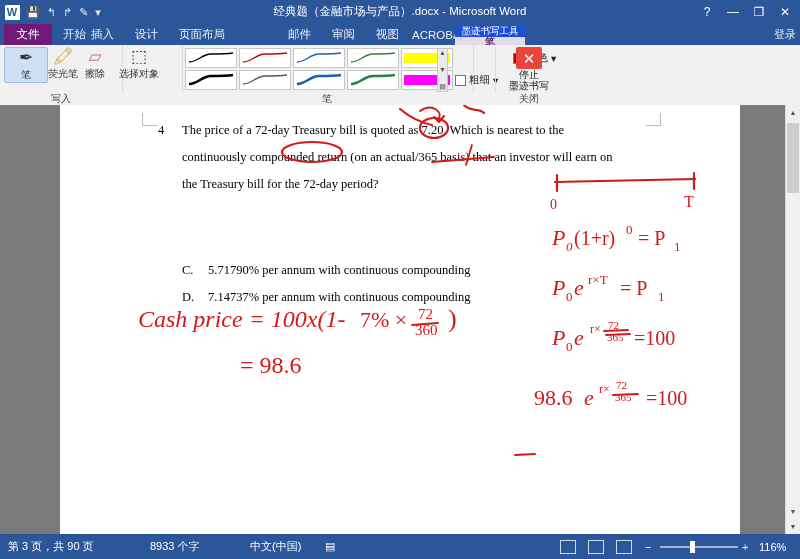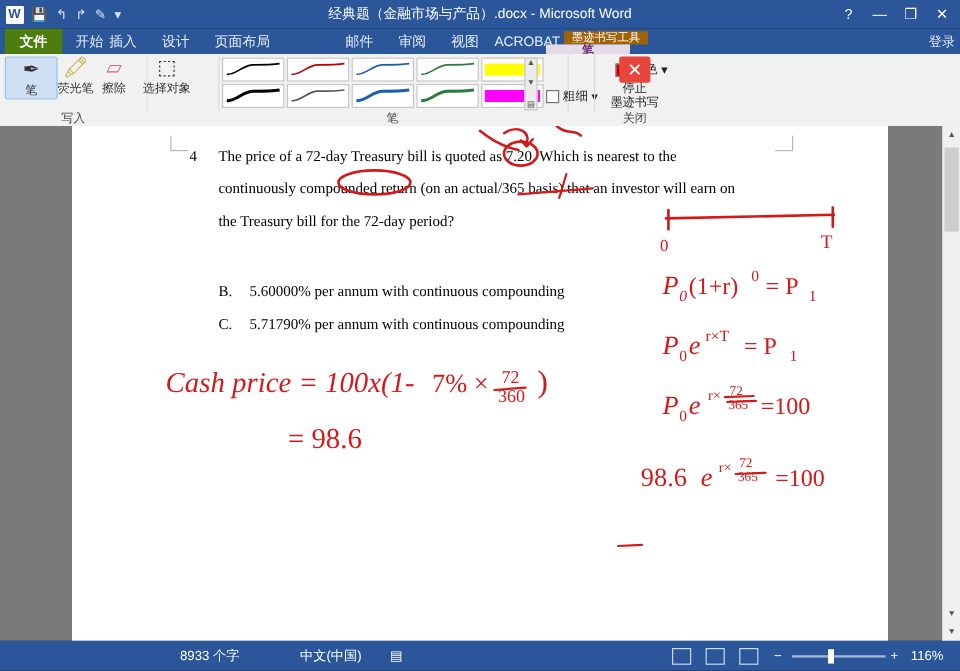--- a/index.html
+++ b/index.html
@@ -77,36 +77,35 @@
     font-size: 11.5px;
   }
   .tab {
     position: absolute; top: 0;
     height: 21px;
     display: flex; align-items: center;
     padding: 0 7px;
     white-space: nowrap;
   }
   .tab.file {
-    background: #4d7c0f;
+    background: #701a75;
     color: #fff;
-    font-weight: bold;
   }
   .inktools-wrap {
     position: absolute;
     left: 455px; top: 2px;
     width: 70px; height: 21px;
   }
   .inktools-title {
     position: absolute; left: 0; top: 0;
     width: 70px; height: 11px;
-    background: #a16207;
+    background: #1d4ed8;
     color: #fff;
     font-size: 9.5px;
-    display: flex; align-items: center; justify-content: center; margin-left: 15px;
+    display: flex; align-items: center; justify-content: center;
   }
   .inktools-sub {
     position: absolute; left: 0; top: 11px;
     width: 70px; height: 10px;
     background: #e4dbe8;
     color: #6d2a7a;
     font-size: 10px;
     display: flex; align-items: center; justify-content: center;
     font-weight: bold;
   }
@@ -442,25 +441,25 @@
 
       <div class="margin-mark" style="left:82px;top:8px;width:14px;height:12px;border-width:0 0 1px 1px;"></div>
       <div class="margin-mark" style="left:586px;top:8px;width:14px;height:12px;border-width:0 1px 1px 0;"></div>
 
       <div class="doc-text">
         <div class="qnum">4</div>
         <div class="qline" style="top:18px;">The  price  of  a  72-day  Treasury  bill  is  quoted  as  7.20.  Which  is  nearest  to  the</div>
         <div class="qline" style="top:45px;">continuously compounded return (on an actual/365 basis) that an investor will earn on</div>
         <div class="qline" style="top:72px;">the Treasury bill for the 72-day period?</div>
 
-        <div class="opt" style="top:131px;">
-          <span class="ltr">B.</span><span>5.60000% per annum with continuous compounding</span>
-        </div>
         <div class="opt" style="top:158px;">
           <span class="ltr">C.</span><span>5.71790% per annum with continuous compounding</span>
+        </div>
+        <div class="opt" style="top:185px;">
+          <span class="ltr">D.</span><span>7.14737% per annum with continuous compounding</span>
         </div>
       </div>
 
       <svg class="ink" viewBox="0 0 680 429">
         <g stroke="#d31919" fill="none" stroke-width="2.2" stroke-linecap="round" stroke-linejoin="round">
 
           <path d="M360 6 C372 -2, 384 6, 378 16" stroke-width="2"></path>
           <path d="M374 12 L379 17 L384 11" stroke-width="2"></path>
           <path d="M340 4 C352 14, 362 18, 372 20"></path>
 
@@ -531,20 +530,21 @@
   </div>
 
   <div class="vscroll">
     <div class="arrow" style="top:0;">▲</div>
     <div class="thumb"></div>
     <div class="arrow" style="bottom:15px;">▼</div>
     <div class="arrow" style="bottom:0;">▼</div>
   </div>
 
   <div class="statusbar">
+    <div class="st" style="left:8px;">第 3 页，共 90 页</div>
     <div class="st" style="left:150px;">8933 个字</div>
     <div class="st" style="left:250px;">中文(中国)</div>
     <div class="st" style="left:325px;">▤</div>
 
     <div class="st" style="left:560px;">
         <span class="view-ico"></span>
       </div>
     <div class="st" style="left:588px;">
         <span class="view-ico"></span>
       </div>

